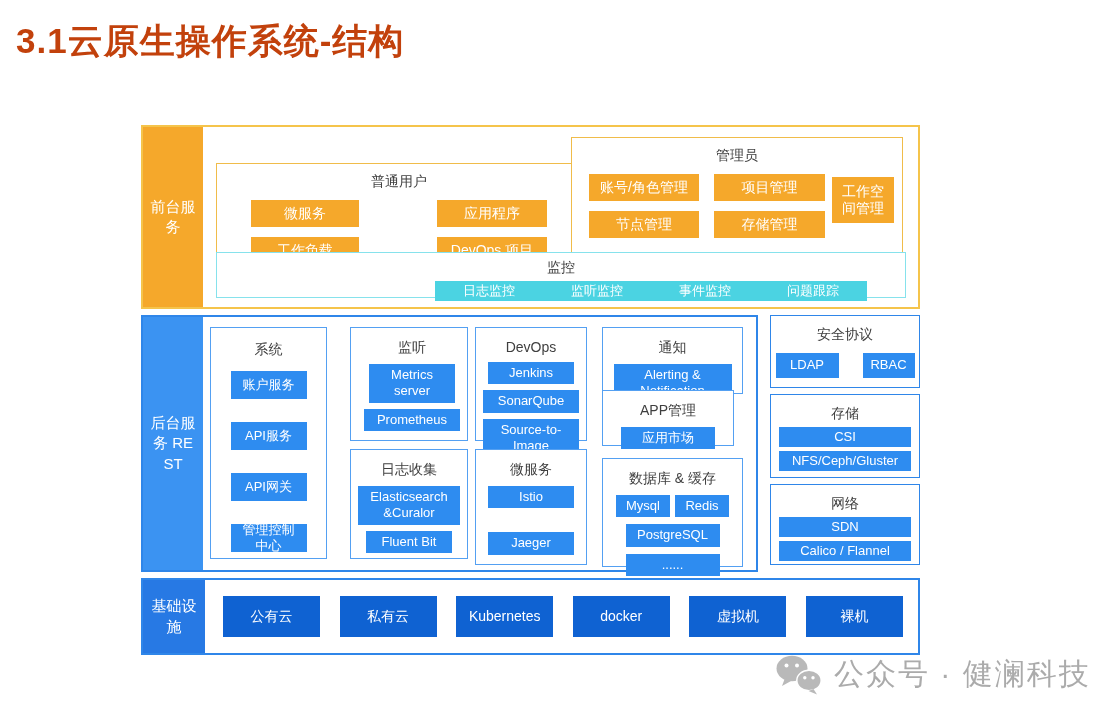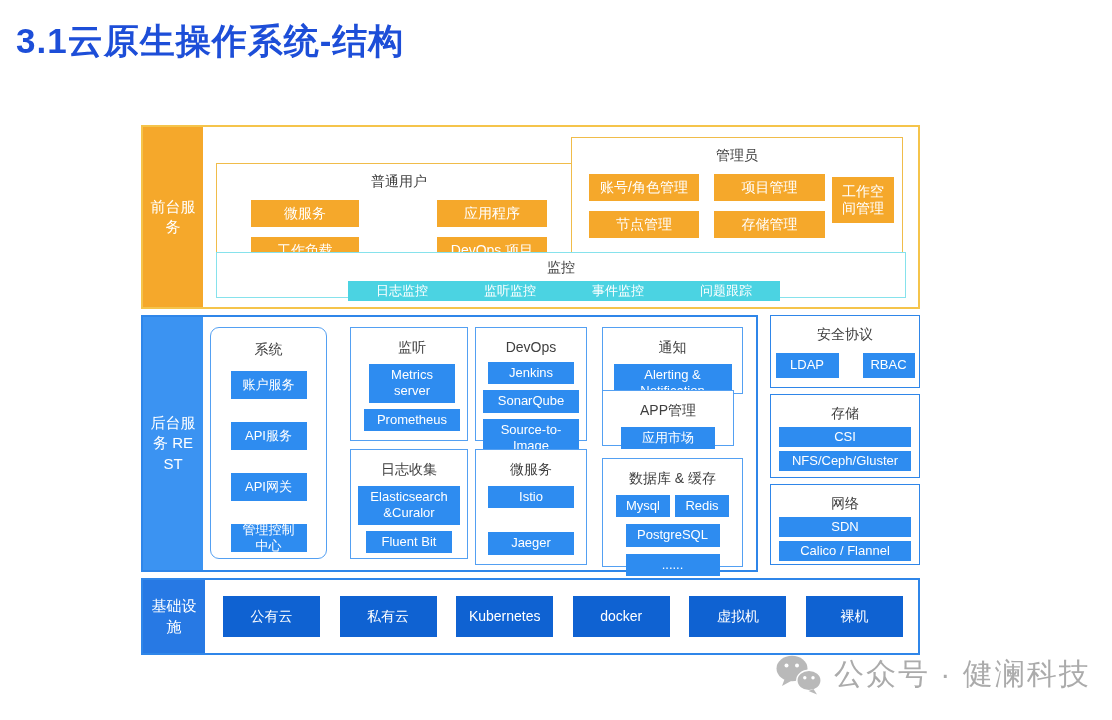--- a/index.html
+++ b/index.html
@@ -1,18 +1,18 @@
 <!DOCTYPE html>
 <html style="--orange: #f5a82b; --yellow-border: #f5c44b; --yellow-border2: #f0bc4a; --cyan: #4bd3e2; --cyan-border: #86e2ec; --blue: #2e8cf0; --blue-strip: #3b93f2; --blue-border: #2f86e9; --blue-border2: #54a0f2; --infra-blue: #0f62d2; --infra-strip: #2779e4; --wm-gray: #ababab;"><head>
 <meta charset="utf-8">
 <style>
   html,body{margin:0;padding:0;background:#e9e9e9;}
   .slide{position:relative;width:1112px;height:720px;background:#fff;overflow:hidden;
          font-family:"Liberation Sans","DejaVu Sans",sans-serif;}
-  .title{position:absolute;left:16px;top:18px;font-size:35px;font-weight:900;color:#1d4ed8;letter-spacing:1px;}
+  .title{position:absolute;left:16px;top:18px;font-size:35px;font-weight:900;color:#c2410c;letter-spacing:1px;}
 
   
   .sec{position:absolute;box-sizing:border-box;}
   .strip{position:absolute;left:0;top:0;bottom:0;display:flex;align-items:center;justify-content:center;
          color:#fff;font-size:15px;text-align:center;}
   .strip span{display:block;width:48px;line-height:1.35;word-break:break-all;}
   .grp{position:absolute;box-sizing:border-box;background:#fff;}
   .grp-title{text-align:center;font-size:14px;color:#3f3f3f;}
   .btn{display:flex;align-items:center;justify-content:center;color:#fff;text-align:center;
        box-sizing:border-box;line-height:1.25;}
@@ -30,29 +30,29 @@
   .ag{left:428px;top:10px;width:332px;height:129px;}
   .ag .grp-title{margin-top:9px;}
   .ag-grid{position:absolute;left:17px;top:36px;width:236px;display:grid;
            grid-template-columns:110px 111px;justify-content:space-between;row-gap:10px;}
   .ag-grid .btn{height:27px;}
   .ag-side{position:absolute;right:8px;top:39px;width:62px;height:46px;font-size:14px;padding:0 6px;}
 
   
   .mon{left:73px;top:125px;width:690px;height:46px;border:1.5px solid var(--cyan-border,#86e2ec);}
   .mon .grp-title{margin-top:6px;}
-  .mon-row{position:absolute;left:44px;right:38px;top:28px;display:flex;justify-content:center;}
+  .mon-row{position:absolute;left:44px;right:38px;top:28px;display:flex;justify-content:flex-end;}
   .btn-c{background:var(--cyan,#4bd3e2);font-size:13px;width:108px;height:20px;}
 
   
   .back{left:141px;top:315px;width:617px;height:257px;border:2px solid var(--blue-border,#2f86e9);}
   .back .strip{width:60px;background:var(--blue-strip,#3b93f2);}
   .box-b{border:1.5px solid var(--blue-border2,#54a0f2);display:flex;flex-direction:column;align-items:center;}
   .btn-b{background:var(--blue,#2e8cf0);font-size:13px;padding:3px 8px;}
-  .sys{left:67px;top:10px;width:117px;height:232px;border-radius:9px;}
+  .sys{left:67px;top:10px;width:117px;height:232px;}
   .sys .grp-title{margin:13px 0 12px;}
   .sys .btn{width:76px;min-height:28px;margin-bottom:23px;}
   .c2a{left:207px;top:10px;width:118px;height:114px;padding-left:6px;}
   .c2b{left:207px;top:132px;width:118px;height:110px;}
   .c3a{left:332px;top:10px;width:112px;height:114px;}
   .c3b{left:332px;top:132px;width:112px;height:116px;}
   .c4a{left:459px;top:10px;width:141px;height:67px;}
   .c4b{left:459px;top:73px;width:132px;height:56px;}
   .c4c{left:459px;top:141px;width:141px;height:109px;}
   .mini-title{margin:11px 0 7px;}

